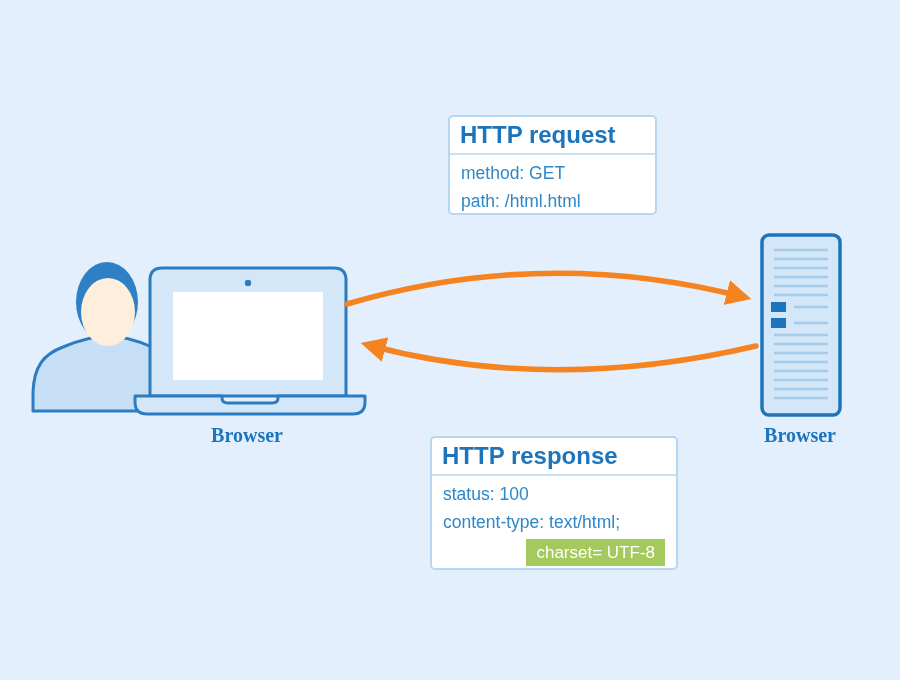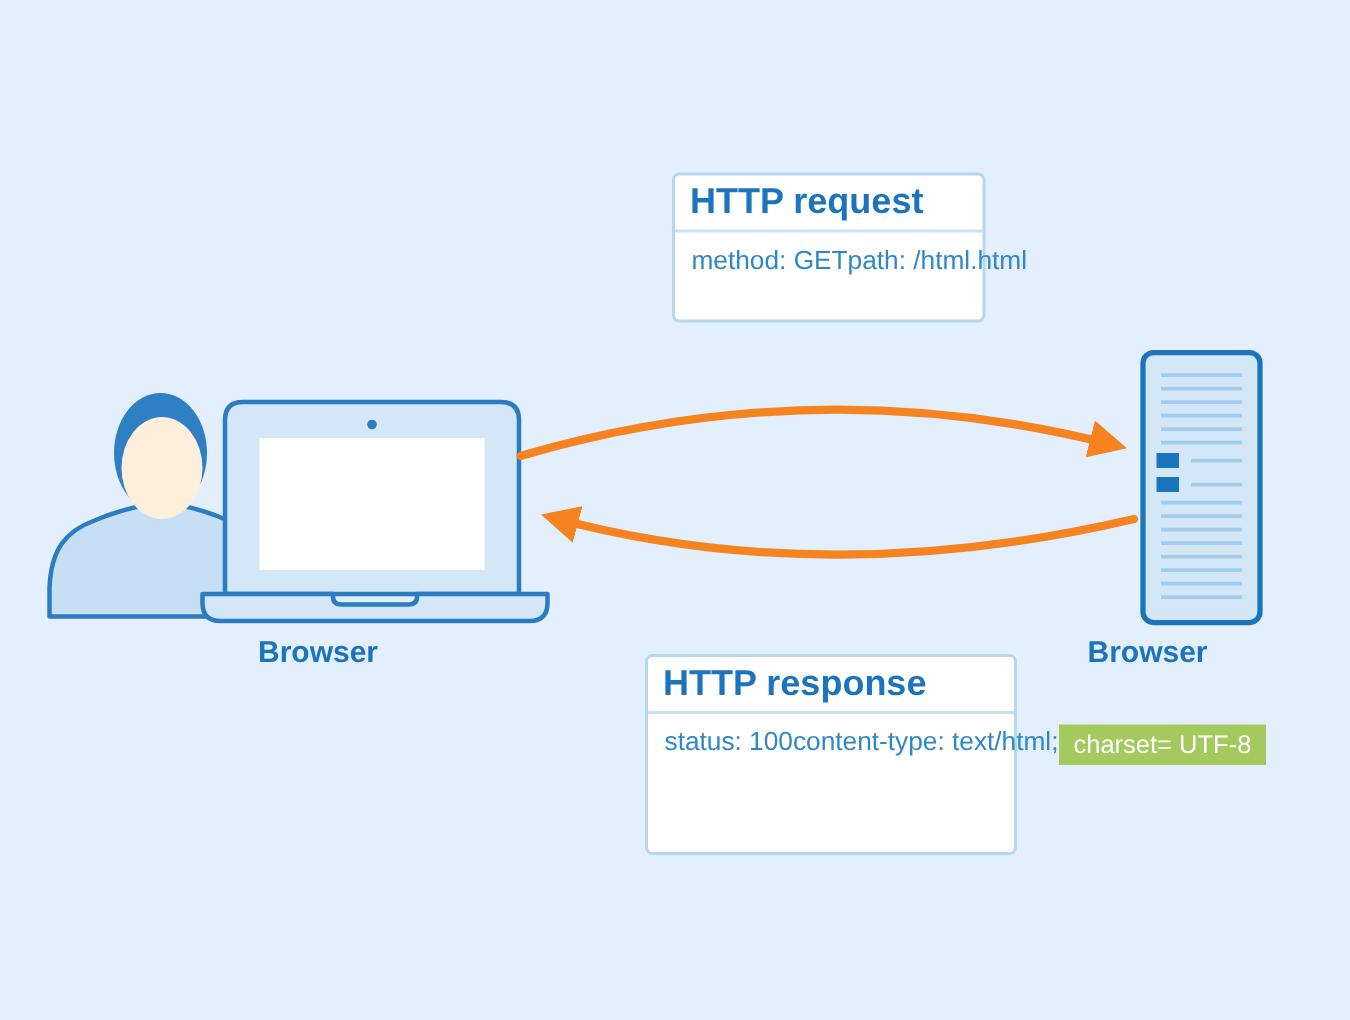--- a/index.html
+++ b/index.html
@@ -12,35 +12,35 @@
 
   .info-box{
     position:absolute;box-sizing:border-box;
     background:#ffffff;border:2px solid #B7D6EF;border-radius:5px;
   }
   .info-title{
     padding:4px 10px;font-size:24px;font-weight:bold;color:#1C75BC;
     line-height:28px;border-bottom:2px solid #C9E0F3;white-space:nowrap;
   }
   .info-body{
-    padding:4px 11px 6px 11px;display:flex;flex-direction:row;
+    padding:4px 11px 6px 11px;display:flex;flex-direction:column;
   }
   .info-line{
     font-size:17.5px;color:#2E87C8;line-height:28px;white-space:nowrap;
   }
   .chip{
     margin:3px 0 0 auto;background:#A4C95C;color:#ffffff;
     font-size:17px;line-height:23px;padding:2px 10px;white-space:nowrap;
   }
   #request-box{left:448px;top:115px;width:209px;height:100px;}
   #response-box{left:430px;top:436px;width:248px;height:134px;}
 
   .node-label{
-    position:absolute;width:150px;text-align:left;
-    font-size:20px;font-weight:bold;color:#1C75BC;
+    position:absolute;width:150px;text-align:center;
+    font-size:20px;font-weight:bold;color:#1C75BC;font-family:Liberation Serif, serif;
   }
   #browser-label{left:172px;top:424px;}
   #server-label{left:725px;top:424px;}
 </style>
 </head>
 <body>
 
 <div class="canvas">
 
   <svg class="scene" width="900" height="680" viewBox="0 0 900 680">

